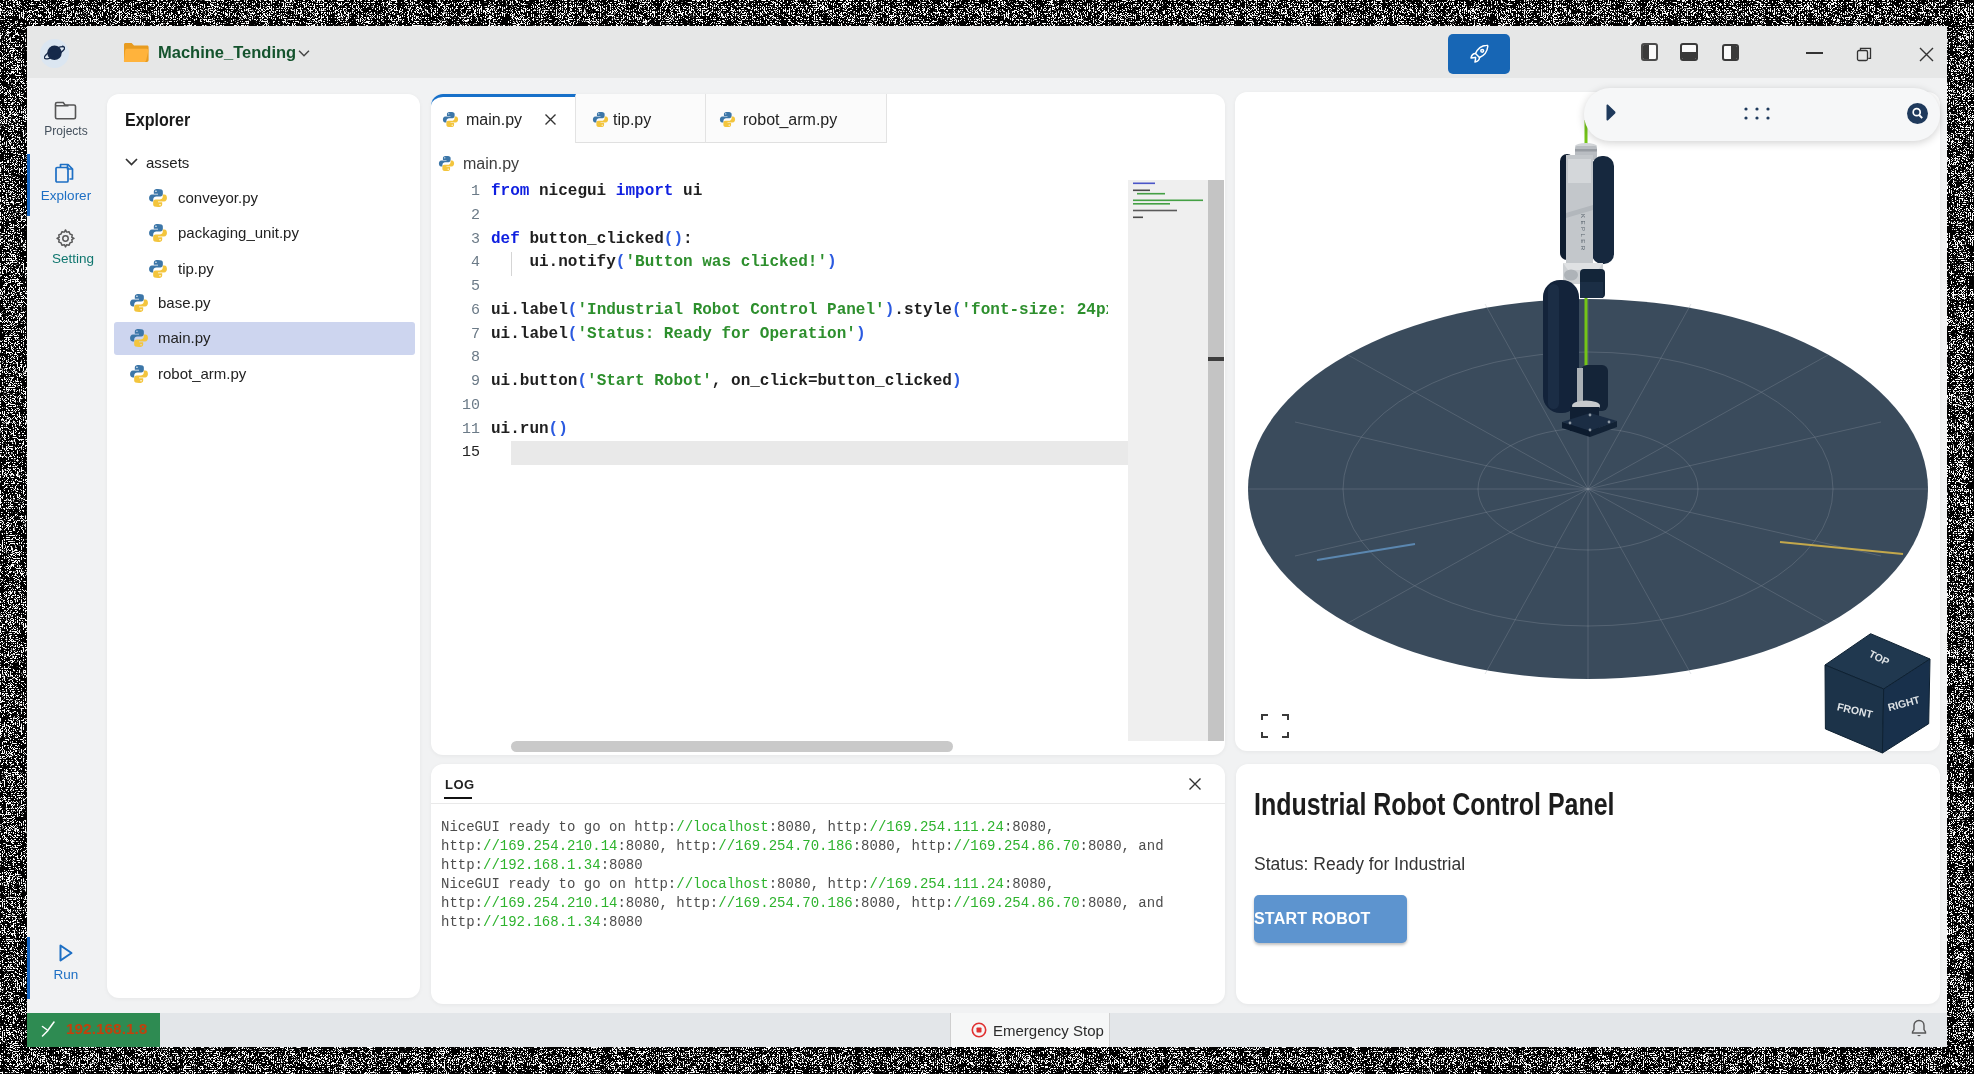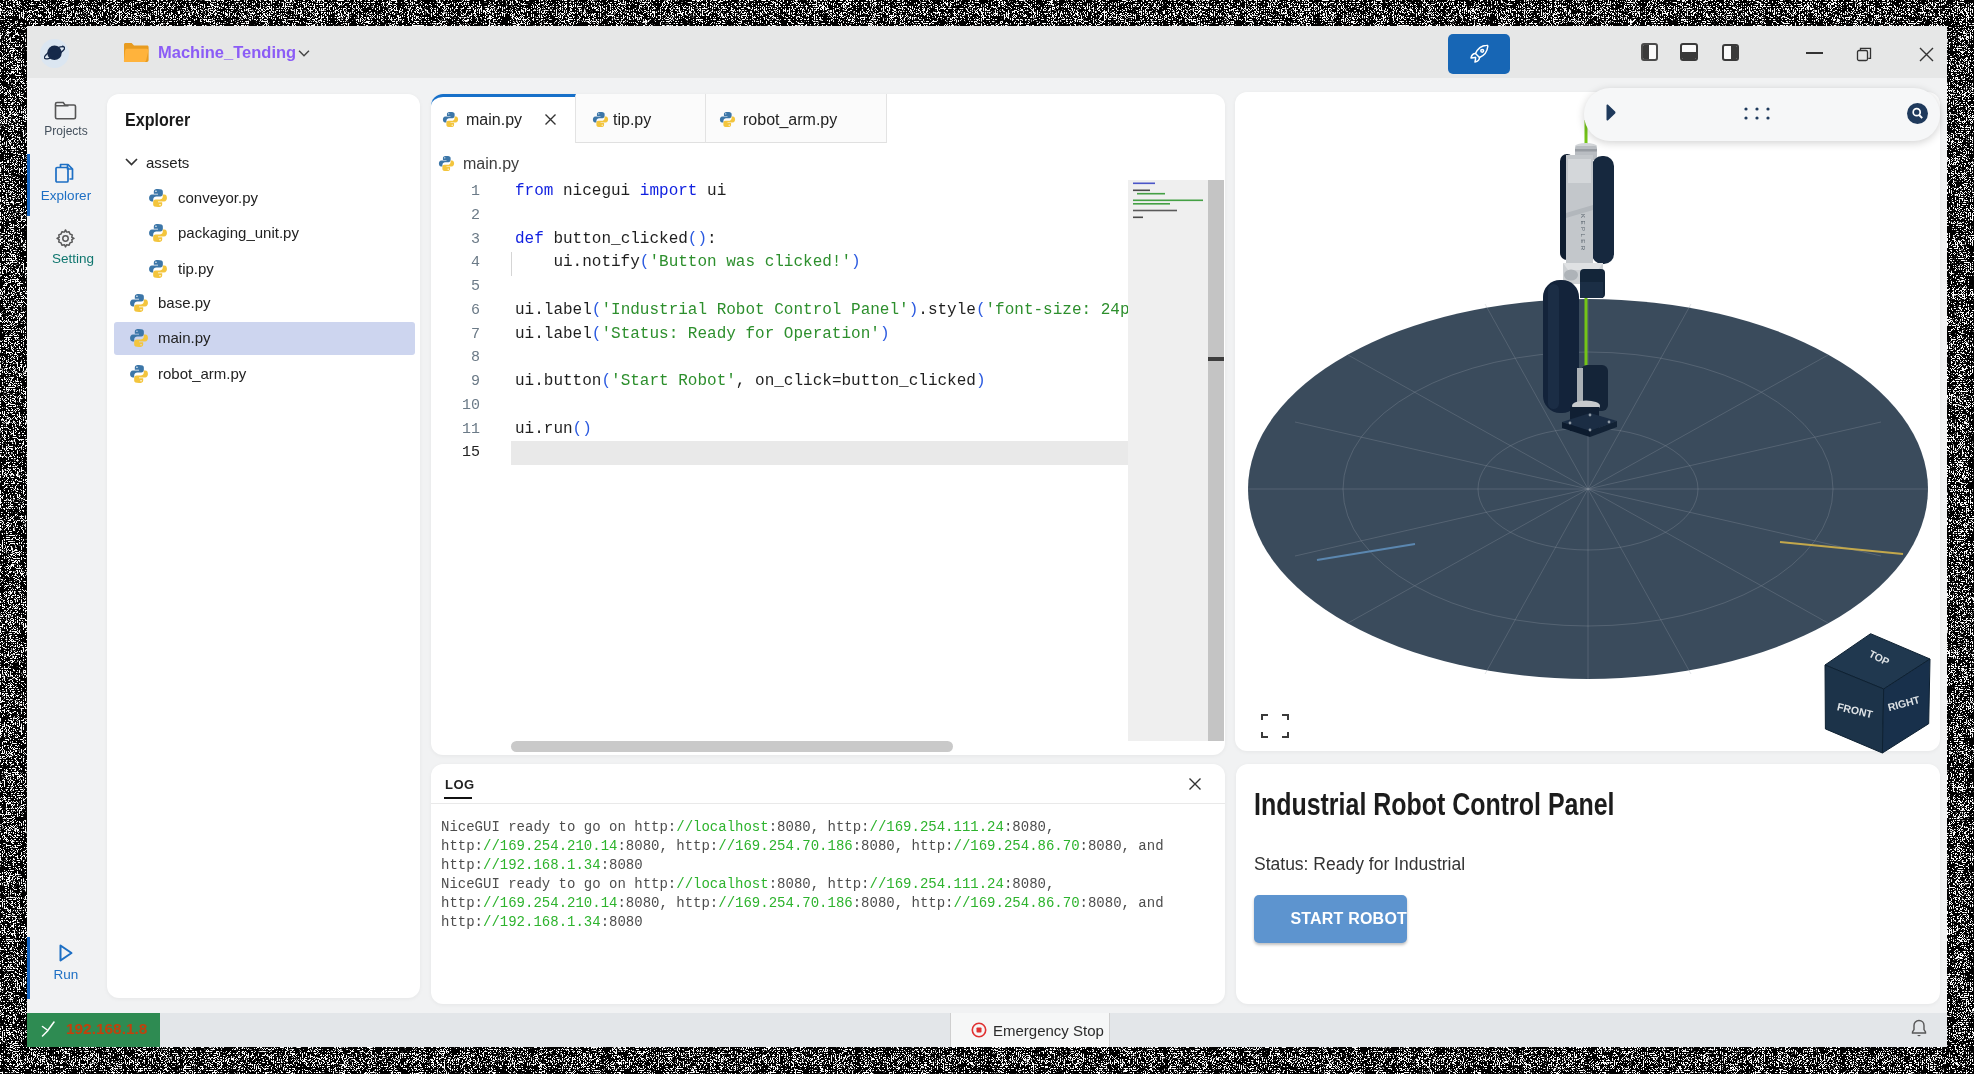--- a/index.html
+++ b/index.html
@@ -40,21 +40,21 @@
 <div class="a" style="left:13px;top:13px;width:29px;height:29px;border-radius:50%;background:#dbe6f1;"></div>
 <svg class="a" style="left:17px;top:16px" width="21" height="21" viewBox="0 0 24 24">
   <circle cx="12" cy="12.3" r="8.3" fill="#16294a"></circle>
   <ellipse cx="12" cy="12.3" rx="13" ry="3.7" fill="none" stroke="#16294a" stroke-width="1.5" transform="rotate(-28 12 12.3)"></ellipse>
   <path d="M20.8 3.6l2.6 1.2-2 1.6z" fill="#16294a"></path>
 </svg>
 <svg class="a" style="left:96px;top:16px" width="26" height="21" viewBox="0 0 26 21">
   <path fill="#e89c20" d="M1 2.5C1 1.5 1.8 1 2.6 1h6l2.4 2.6H24c1 0 1.6.7 1.6 1.6V18c0 1-.8 2-1.8 2H2.8C1.8 20 1 19.2 1 18.2z"></path>
   <path fill="#ffb33c" d="M2.2 8.3c.2-.9 1-1.5 1.9-1.5h19.5c1.2 0 2 1.1 1.7 2.2l-2.2 9.5c-.2.9-1 1.5-1.9 1.5H1.9c-.7 0-1.2-.6-1-1.3z"></path>
 </svg>
-<div class="a" style="left:131px;top:18px;font-size:16.5px;line-height:1;font-weight:bold;color:#8b5cf6;">Machine_Tending</div>
+<div class="a" style="left:131px;top:18px;font-size:16.5px;line-height:1;font-weight:bold;color:#14532d;">Machine_Tending</div>
 <svg class="a" style="left:270px;top:23px" width="14" height="9" viewBox="0 0 15 10">
       <path d="M2 2l5.5 5.5L13 2" fill="none" stroke="#444" stroke-width="1.6"></path>
     </svg>
 
 <div class="a" style="left:1421px;top:8px;width:62px;height:40px;background:#1766b5;border-radius:5px;"></div>
 <svg class="a" style="left:1440px;top:16px" width="24" height="24" viewBox="0 0 24 24">
   <g fill="none" stroke="#fff" stroke-width="1.5" stroke-linejoin="round" stroke-linecap="round">
     <path d="M12.5 15.5c3.8-1.6 7.7-5 8.3-11.3.1-.6-.4-1.1-1-1-6.3.6-9.7 4.5-11.3 8.3z"></path>
     <path d="M8.5 11.5c-2 0-3.8 1.3-4.5 4.5 3.2-.7 4.5-.5 4.5-.5"></path>
     <path d="M12.5 15.5c0 2-1.3 3.8-4.5 4.5.7-3.2.5-4.5.5-4.5"></path>
@@ -162,21 +162,21 @@
 <svg class="a" style="left:411px;top:129px" width="17" height="17">
       <use href="#py"></use>
     </svg>
 <div class="a" style="left:436px;top:129px;font-size:16px;color:#3c3c3c;">main.py</div>
 
 <div class="a" style="left:484px;top:415px;width:617px;height:24px;background:#e9e9e9;"></div>
 <div class="a" style="left:484px;top:226px;width:1px;height:24px;background:#d5d5d5;"></div>
 
 <div class="a mono" style="left:404px;top:154px;width:49px;text-align:right;font-size:15px;line-height:23.77px;color:#6b7a87;">1<br>2<br>3<br>4<br>5<br>6<br>7<br>8<br>9<br>10<br>11<br><span style="color:#222">15</span></div>
 
-<div class="a mono" style="left:488px;top:154px;width:617px;font-size:16px;line-height:23.77px;white-space:pre;overflow:hidden;color:#1f1f1f;"><span class="kw">from</span> nicegui <span class="kw">import</span> ui
+<div class="a mono" style="left:464px;top:154px;width:617px;font-size:16px;line-height:23.77px;white-space:pre;overflow:hidden;color:#1f1f1f;font-weight:bold;"><span class="kw">from</span> nicegui <span class="kw">import</span> ui
 ​
 <span class="kw">def</span> button_clicked<span class="pn">()</span>:
     ui.notify<span class="pn">(</span><span class="st">'Button was clicked!'</span><span class="pn">)</span>
 ​
 ui.label<span class="pn">(</span><span class="st">'Industrial Robot Control Panel'</span><span class="pn">)</span>.style<span class="pn">(</span><span class="st">'font-size: 24px; font-weight: bold;'</span>
 ui.label<span class="pn">(</span><span class="st">'Status: Ready for Operation'</span><span class="pn">)</span>
 ​
 ui.button<span class="pn">(</span><span class="st">'Start Robot'</span>, on_click=button_clicked<span class="pn">)</span>
 ​
 ui.run<span class="pn">()</span>
@@ -292,21 +292,21 @@
 </svg>
 <svg class="a" style="left:1880px;top:77px" width="21" height="21" viewBox="0 0 21 21">
   <circle cx="10.5" cy="10.5" r="10.5" fill="#1f3a5c"></circle>
   <circle cx="9.7" cy="9.2" r="3.5" fill="none" stroke="#fff" stroke-width="1.7"></circle>
   <line x1="12.2" y1="12" x2="15.2" y2="15.2" stroke="#fff" stroke-width="1.9"></line>
 </svg>
 
 <div class="card" style="left:1209px;top:738px;width:704px;height:240px;"></div>
 <div class="a" style="left:1227px;top:762px;font-size:32px;line-height:1;font-weight:bold;color:#1c1c1c;transform:scaleX(0.78);transform-origin:left center;white-space:nowrap;">Industrial Robot Control Panel</div>
 <div class="a" style="left:1227px;top:830px;font-size:17.5px;line-height:1;color:#333;">Status: Ready for Industrial</div>
-<div class="a" style="left:1227px;top:869px;width:153px;height:48px;background:#5d94cf;border-radius:5px;box-shadow:0 2px 3px rgba(0,0,0,0.25);color:#fff;font-weight:bold;font-size:16px;letter-spacing:0.2px;text-align:right;line-height:48px;">START ROBOT</div>
+<div class="a" style="left:1227px;top:869px;width:153px;height:48px;background:#5d94cf;border-radius:5px;box-shadow:0 2px 3px rgba(0,0,0,0.25);color:#fff;font-weight:bold;font-size:16px;letter-spacing:0.2px;text-align:left;line-height:48px;">START ROBOT</div>
 
 <div class="a" style="left:0;top:987px;width:1920px;height:34px;background:#e3e6e9;"></div>
 <div class="a" style="left:0;top:987px;width:133px;height:34px;background:#2e8b52;"></div>
 <svg class="a" style="left:14px;top:994px" width="14" height="17" viewBox="0 0 14 17">
   <g fill="none" stroke="#fff" stroke-width="1.5" stroke-linecap="round" stroke-linejoin="round">
     <path d="M1.5 6.5L7 10.5 1.5 16"></path>
     <path d="M7.5 9.5L13 2"></path>
   </g>
 </svg>
 <div class="a" style="left:39px;top:995px;font-size:15.4px;line-height:1;font-weight:bold;color:#c2410c;">192.168.1.8</div>

